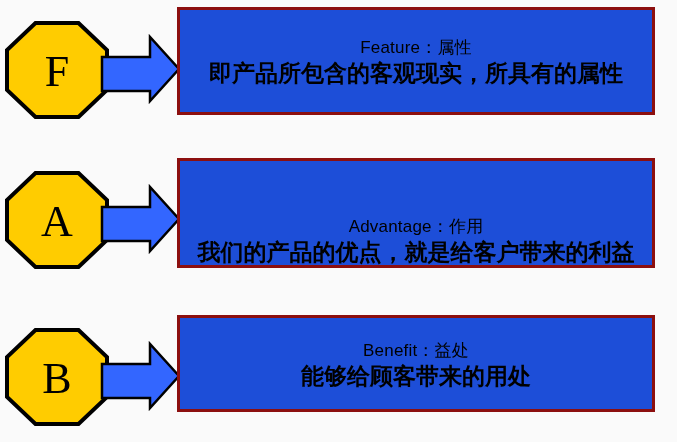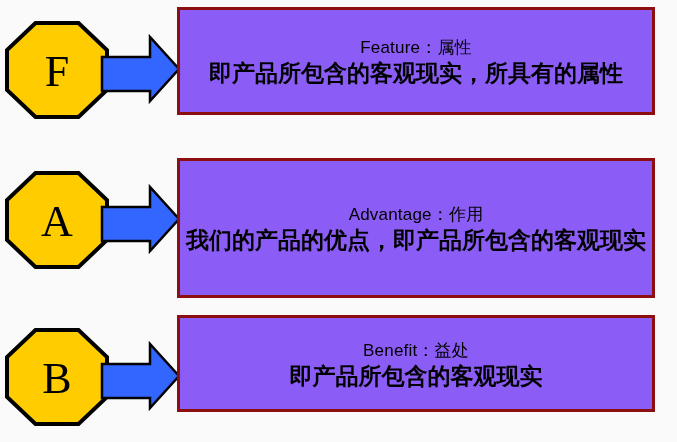--- a/index.html
+++ b/index.html
@@ -71,28 +71,28 @@
   }
 
   
   .text-panel {
     position: absolute;
     left: 177px;
     top: 2px;
     width: 478px;
     height: 108px;
     border: 3px solid #8c0f0f;
-    background: #8b5cf6;
+    background: #1d4ed8;
     box-sizing: border-box;
     display: flex;
     flex-direction: column;
     align-items: center;
     justify-content: center;
   }
-  .fab-row.row-1 .text-panel { top: 3px; height: 140px; }
+  .fab-row.row-1 .text-panel { top: 3px; height: 110px; justify-content: flex-end; }
   .fab-row.row-2 .text-panel { top: 3px; height: 97px; }
 
   .panel-title {
     font-family: "Liberation Sans", sans-serif;
     font-size: 17px;
     font-weight: 400;
     color: #000000;
     line-height: 24px;
     white-space: nowrap;
     letter-spacing: 0.2px;
@@ -143,21 +143,21 @@
     </div>
 
     <div class="block-arrow">
       <svg viewBox="0 0 82 84" xmlns="http://www.w3.org/2000/svg">
         <polygon points="2,30 50,30 50,10 79,42 50,74 50,64 2,64" fill="#3366FF" stroke="#000000" stroke-width="2.5" stroke-linejoin="miter"></polygon>
       </svg>
     </div>
 
     <div class="text-panel">
       <div class="panel-title">Advantage：作用</div>
-      <div class="panel-desc">我们的产品的优点，即产品所包含的客观现实</div>
+      <div class="panel-desc">我们的产品的优点，就是给客户带来的利益</div>
     </div>
 
   </div>
 
   <div class="fab-row row-2">
 
     <div class="octagon-badge">
       <svg viewBox="0 0 104 98" xmlns="http://www.w3.org/2000/svg">
         <polygon points="30.5,2 73.5,2 102,29 102,69 73.5,96 30.5,96 2,69 2,29" fill="#FFCC00" stroke="#000000" stroke-width="4"></polygon>
         <text class="octagon-letter" x="52" y="65" text-anchor="middle">B</text>
@@ -165,18 +165,18 @@
     </div>
 
     <div class="block-arrow">
       <svg viewBox="0 0 82 84" xmlns="http://www.w3.org/2000/svg">
         <polygon points="2,30 50,30 50,10 79,42 50,74 50,64 2,64" fill="#3366FF" stroke="#000000" stroke-width="2.5" stroke-linejoin="miter"></polygon>
       </svg>
     </div>
 
     <div class="text-panel">
       <div class="panel-title">Benefit：益处</div>
-      <div class="panel-desc">即产品所包含的客观现实</div>
+      <div class="panel-desc">能够给顾客带来的用处</div>
     </div>
 
   </div>
 
 </div>
 
 </body></html>

